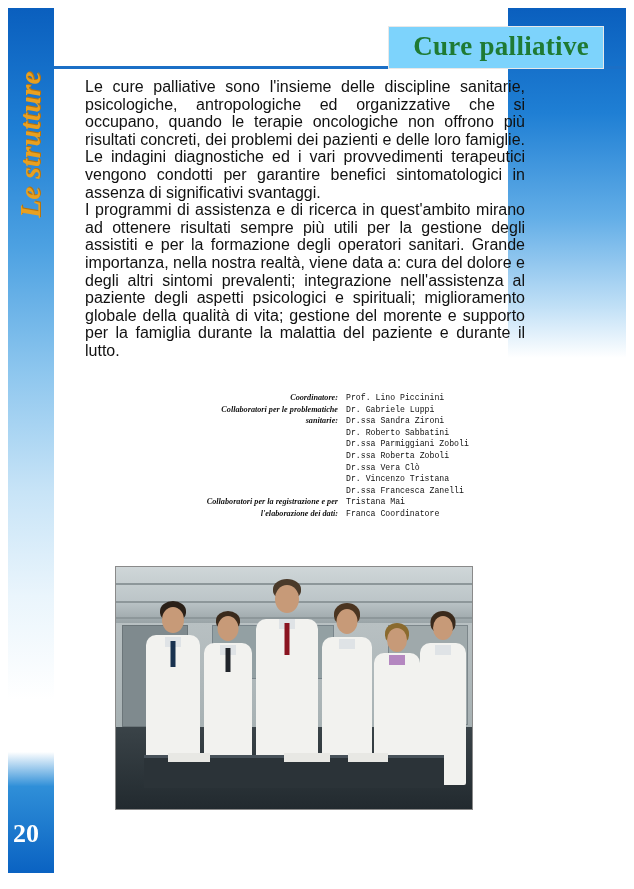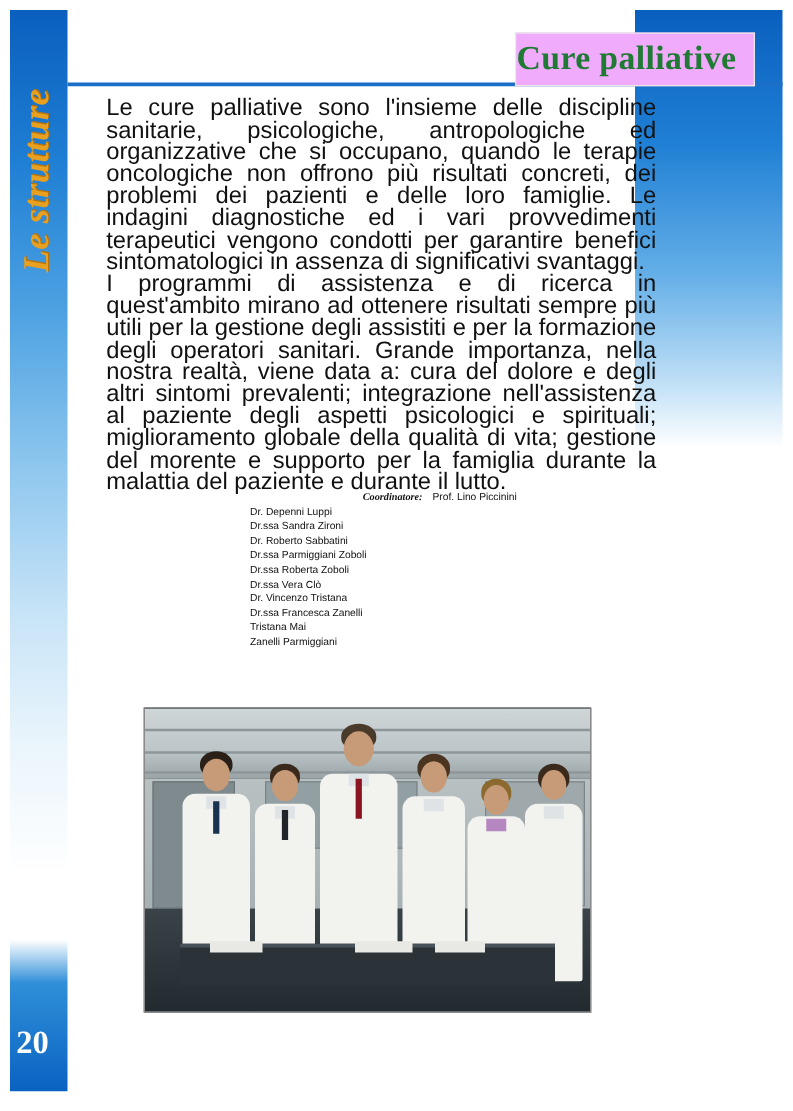--- a/index.html
+++ b/index.html
@@ -82,22 +82,22 @@
     top: 66px;
     height: 3px;
     background: #1b6fc6;
   }
 
   
   .title-plate {
     position: absolute;
     right: 30px;
     top: 26px;
-    background: #f0abfc;
-    padding: 4px 14px 6px 0;
+    background: #7dd3fc;
+    padding: 4px 14px 6px 24px;
     border: 1px solid #e8e8e8;
   }
   .title-plate .title-text {
     font-family: "Liberation Serif", serif;
     font-weight: bold;
     font-size: 27px;
     color: #1f7a34;
     letter-spacing: 0.3px;
     white-space: nowrap;
   }
@@ -105,21 +105,21 @@
   
   .body-col {
     position: absolute;
     left: 85px;
     top: 78px;
     width: 440px;
   }
   .body-col p {
     margin: 0;
     font-family: "Liberation Sans", sans-serif;
-    font-size: 19px;
+    font-size: 16px;
     line-height: 17.6px;
     color: #111111;
     text-align: justify;
   }
 
   
   .credits {
     position: absolute;
     left: 200px;
     top: 392px;
@@ -137,21 +137,21 @@
     text-align: right;
     padding-right: 8px;
     font-family: "Liberation Serif", serif;
     font-style: italic;
     font-weight: bold;
     font-size: 8.2px;
     white-space: pre-line;
   }
   .credit-value {
     flex: 1;
-    font-family: Liberation Sans, sans-serif;
+    font-family: Liberation Mono, monospace;
     font-size: 8.2px;
   }
 
   
   .photo-frame {
     position: absolute;
     left: 115px;
     top: 566px;
     width: 356px;
     height: 242px;
@@ -251,36 +251,38 @@
   </div>
 
   <div class="credits">
 
     <div class="credit-row">
       <div class="credit-label">Coordinatore:</div>
       <div class="credit-value">Prof. Lino Piccinini</div>
     </div>
 
     <div class="credit-row">
+      <div class="credit-label">Collaboratori per le problematiche sanitarie:</div>
       <div class="credit-value">
-        <div>Dr. Depenni Luppi</div>
+        <div>Dr. Gabriele Luppi</div>
         <div>Dr.ssa Sandra Zironi</div>
         <div>Dr. Roberto Sabbatini</div>
         <div>Dr.ssa Parmiggiani Zoboli</div>
         <div>Dr.ssa Roberta Zoboli</div>
         <div>Dr.ssa Vera Clò</div>
         <div>Dr. Vincenzo Tristana</div>
         <div>Dr.ssa Francesca Zanelli</div>
       </div>
     </div>
 
     <div class="credit-row">
+      <div class="credit-label">Collaboratori per la registrazione e per l'elaborazione dei dati:</div>
       <div class="credit-value">
         <div>Tristana Mai</div>
-        <div>Zanelli Parmiggiani</div>
+        <div>Franca Coordinatore</div>
       </div>
     </div>
 
   </div>
 
   <div class="photo-frame">
     <div class="ph-ceiling">
       <div class="ph-ceiling-line" style="top:16px;"></div>
       <div class="ph-ceiling-line" style="top:34px;"></div>
       <div class="ph-ceiling-line" style="top:50px;"></div>

